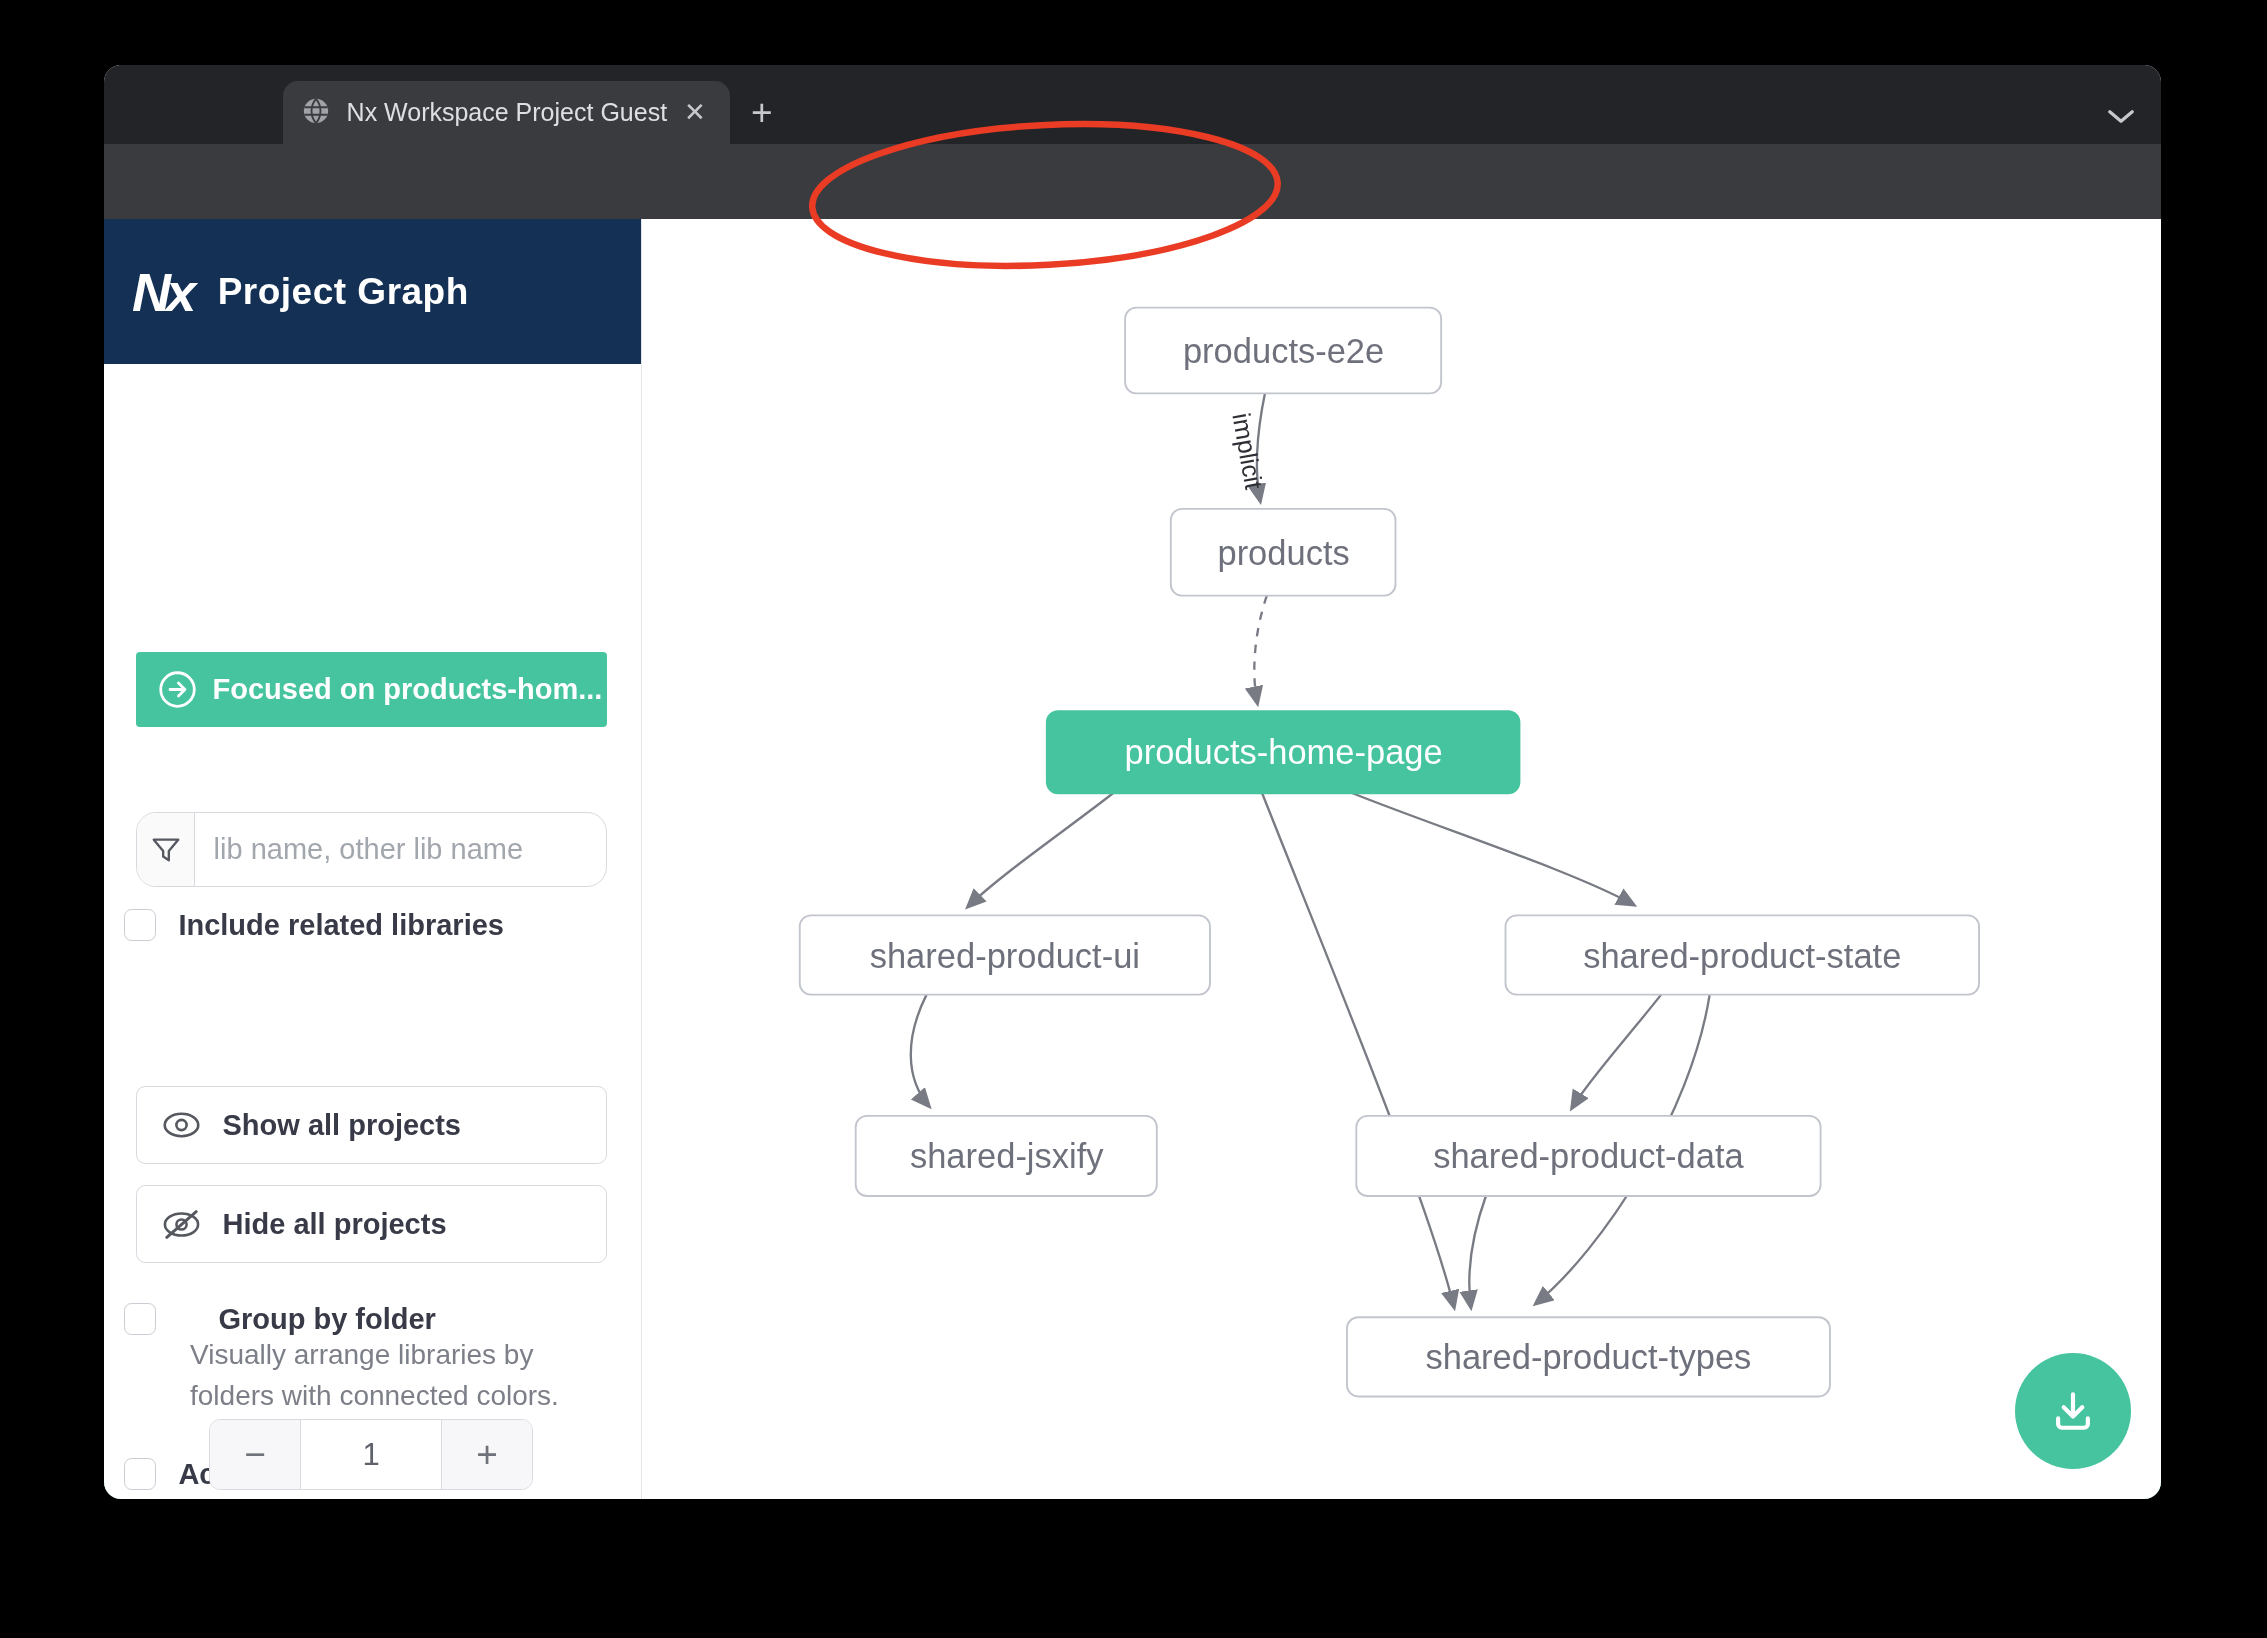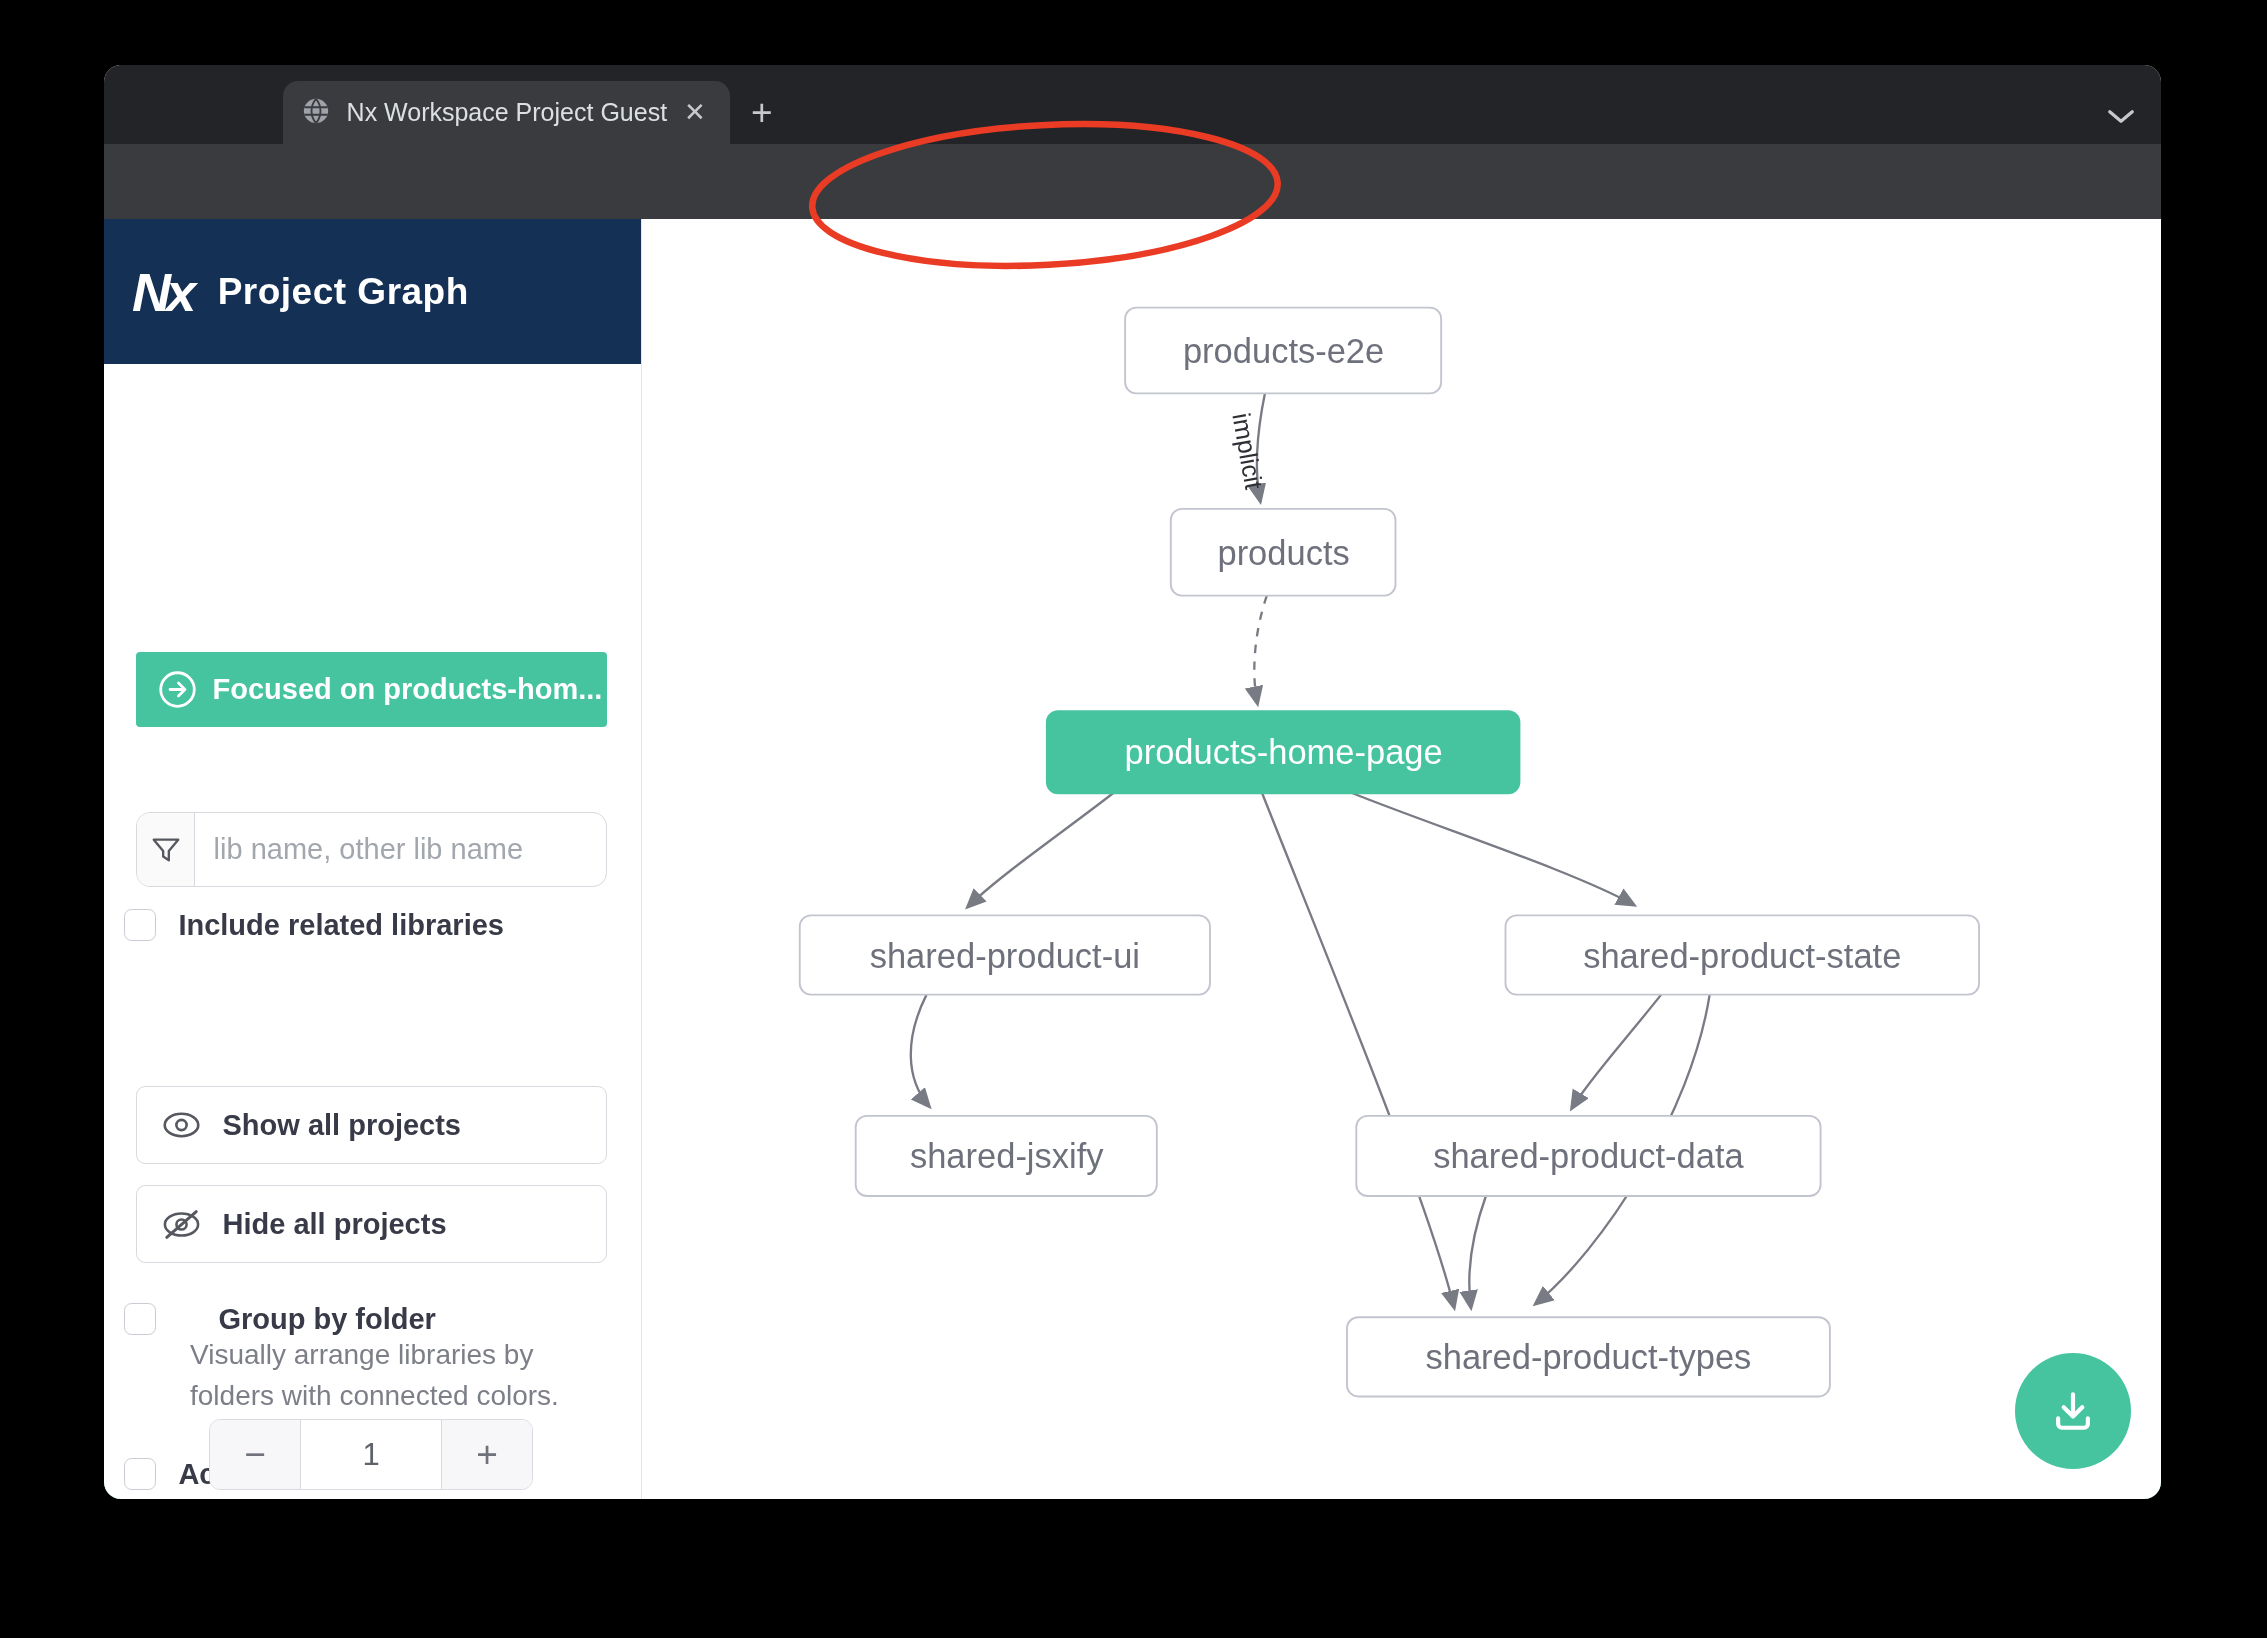--- a/index.html
+++ b/index.html
@@ -33,21 +33,21 @@
   
   .content { position:absolute; left:0; top:154px; width:100%; height:1280px; background:#15803d; }
   .sidebar { position:absolute; left:0; top:0; width:538px; height:100%; background:#fff; border-right:0.9px solid #e4e5e9; }
   .side-header { position:absolute; left:0; top:0; width:100%; height:145px; background:#143055; display:flex; align-items:center; padding-left:28px; }
   .nx-logo { color:#fff; font-size:54px; font-weight:900; letter-spacing:-4.7px; font-style:italic; }
   .side-title { color:#fff; font-size:37px; font-weight:600; margin-left:26px; letter-spacing:0.5px; }
   .tagline { position:absolute; left:35px; top:171px; display:flex; align-items:center; }
   .tagline-text { color:#7a7d85; font-size:27px; margin-left:15px; }
   .btn-green { position:absolute; left:32px; width:471px; height:75px; background:#45c49f; border:none; border-radius:4px; color:#fff; font-size:29px; font-weight:600; display:flex; align-items:center; padding-left:20.5px; font-family:inherit; }
   .btn-green span { margin-left:15px; }
-  .filter { position:absolute; left:32px; top:593px; width:471px; height:75px; border:1.9px solid #d7d9de; border-radius:14px; background:#fff; display:flex; overflow:hidden; }
+  .filter { position:absolute; left:32px; top:593px; width:471px; height:75px; border:1.9px solid #d7d9de; border-radius:20px; background:#fff; display:flex; overflow:hidden; }
   .filter-icon-cell { width:58px; background:#fafafb; border-right:1.9px solid #d7d9de; display:flex; align-items:center; justify-content:center; }
   .filter input { border:none; outline:none; flex:1; font-size:29px; padding-left:18.6px; color:#3b3e4a; font-family:inherit; background:transparent; }
   .filter input::placeholder { color:#a2a6ad; }
   .checkrow { position:absolute; left:20px; display:flex;align-items:center; }
   .checkbox { width:32px; height:32px; border:1.9px solid #c9ccd3; border-radius:7.5px; background:#fff; flex:none; }
   .checklabel { font-size:29px; font-weight:700; color:#383b47; margin-left:22.4px; line-height:32px; }
   .checkdesc { position:absolute; left:86px; width:420px; font-size:28px; color:#7c7f87; line-height:41px; }
   .btn-outline { position:absolute; left:32px; width:471px; height:78px; background:#fff; border:1.9px solid #d7d9de; border-radius:9.3px; display:flex; align-items:center; padding-left:24px; font-family:inherit; }
   .btn-outline span.lbl { font-size:29px; font-weight:600; color:#383b47; margin-left:20.5px; }
   .stepper { position:absolute; left:105px; top:1200px; width:324px; height:71px; border:1.9px solid #d9dbe1; border-radius:11.2px; display:flex; overflow:hidden; background:#fff; }

